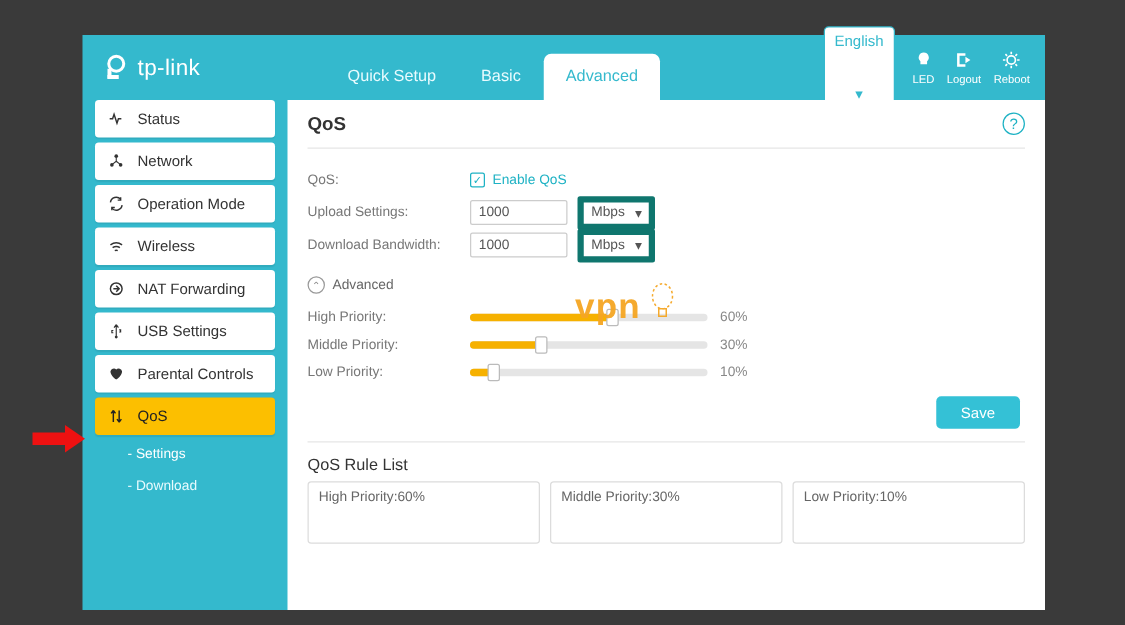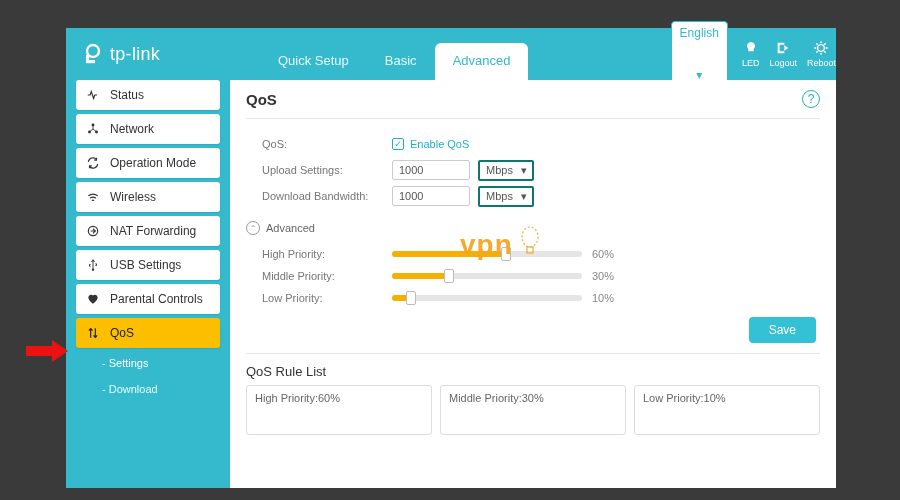--- a/index.html
+++ b/index.html
@@ -8,42 +8,42 @@
   .topbar { height:52px; display:flex; align-items:center; }
   .logo { display:flex; align-items:center; gap:6px; padding-left:14px; width:164px; color:#fff; }
   .logo-mark { width:24px; height:24px; }
   .logo-text { font-size:18px; font-weight:300; letter-spacing:.3px; }
   .tabs { display:flex; align-items:flex-end; height:100%; gap:0; margin-left:30px; }
   .tab { padding:10px 18px 12px; color:#e8fbfe; font-size:13px; cursor:pointer; background:transparent; border:none; }
   .tab.active { background:#fff; color:#34b9cd; border-radius:6px 6px 0 0; }
   .spacer { flex:1; }
   .lang-select { background:#fff; color:#34b9cd; border-radius:4px; padding:4px 8px; font-size:12px; display:flex; align-items:center; gap:28px; margin-right:14px; cursor:pointer; border:1px solid #34b9cd;flex-direction:column;}
   .lang-select .chev { color:#34b9cd; }
-  .hdr-icons { display:flex; gap:10px; }
+  .hdr-icons { display:flex; gap:10px; padding-right:12px; }
   .hdr-ico { display:flex; flex-direction:column; align-items:center; color:#fff; font-size:9px; gap:2px; cursor:pointer;}
   .hdr-ico svg { width:16px; height:16px; }
   .body { display:flex; height:calc(100% - 52px); }
   .sidebar { width:164px; padding:0 10px 10px 10px; display:flex; flex-direction:column; gap:4px; }
   .side-item { background:#fff; border-radius:3px; padding:8px 10px; display:flex; align-items:center; gap:10px; font-size:12px; color:#333; cursor:pointer; box-shadow:0 1px 1px rgba(0,0,0,.08);}
   .side-item svg { width:14px; height:14px; flex:0 0 14px; }
   .side-item.active { background:#fcbf00; color:#222; font-weight:500; }
   .sub-item { background:transparent; color:#e8fbfe; font-size:11px; padding:5px 0 5px 26px; cursor:pointer; }
   .sub-item.sel { color:#fff; }
   .main { flex:1; background:#fff; display:flex; flex-direction:column; overflow:hidden; }
   .panel-hdr { display:flex; align-items:center; padding:10px 16px; }
   .panel-title { font-size:15px; font-weight:600; color:#333; }
   .help-ico { margin-left:auto; width:18px; height:18px; border:1.5px solid #1eb2c4; border-radius:50%; color:#1eb2c4; font-size:12px; display:flex; align-items:center; justify-content:center; cursor:pointer;}
   .hr { height:1px; background:#e6e6e6; margin:0 16px 8px; }
   .form { padding:4px 16px; font-size:11px; color:#666; }
   .row { display:flex; align-items:center; height:26px; }
-  .lbl { width:130px; color:#777;margin-left:16px; }
+  .lbl { width:130px; color:#777; }
   .chk { width:12px; height:12px; border:1.5px solid #1eb2c4; border-radius:2px; display:inline-flex; align-items:center; justify-content:center; color:#1eb2c4; font-size:9px; margin-right:6px;}
   .enable { color:#1eb2c4; }
   .inp { width:78px; height:20px; border:1px solid #ccc; border-radius:2px; padding:2px 6px; font-size:11px; color:#555; }
-  .unit-dd { margin-left:8px; border:2px solid #0f766e; border-radius:2px; padding:2px 6px; font-size:11px; color:#555; display:flex; align-items:center; gap:8px; cursor:pointer; background:#fff;}
+  .unit-dd { margin-left:8px; border:5px solid #0f766e; border-radius:2px; padding:2px 6px; font-size:11px; color:#555; display:flex; align-items:center; gap:8px; cursor:pointer; background:#fff;}
   .adv-toggle { display:flex; align-items:center; gap:6px; padding:8px 16px 4px; font-size:11px; color:#666; cursor:pointer;}
   .adv-circle { width:14px; height:14px; border:1px solid #999; border-radius:50%; display:flex; align-items:center; justify-content:center; font-size:8px; color:#888;}
   .sliders { padding:4px 16px 0; }
   .srow { display:flex; align-items:center; height:22px; font-size:11px; color:#777; }
   .srow .lbl { width:130px; }
   .track { position:relative; width:190px; height:6px; background:#e5e5e5; border-radius:3px; }
   .fill { position:absolute; left:0; top:0; height:100%; background:#f6b100; border-radius:3px; }
   .thumb { position:absolute; top:-4px; width:10px; height:14px; background:#fff; border:1px solid #bbb; border-radius:2px; transform:translateX(-50%); cursor:pointer;}
   .pct { margin-left:10px; color:#888; }
   .save-row { display:flex; padding:8px 20px 10px; }

